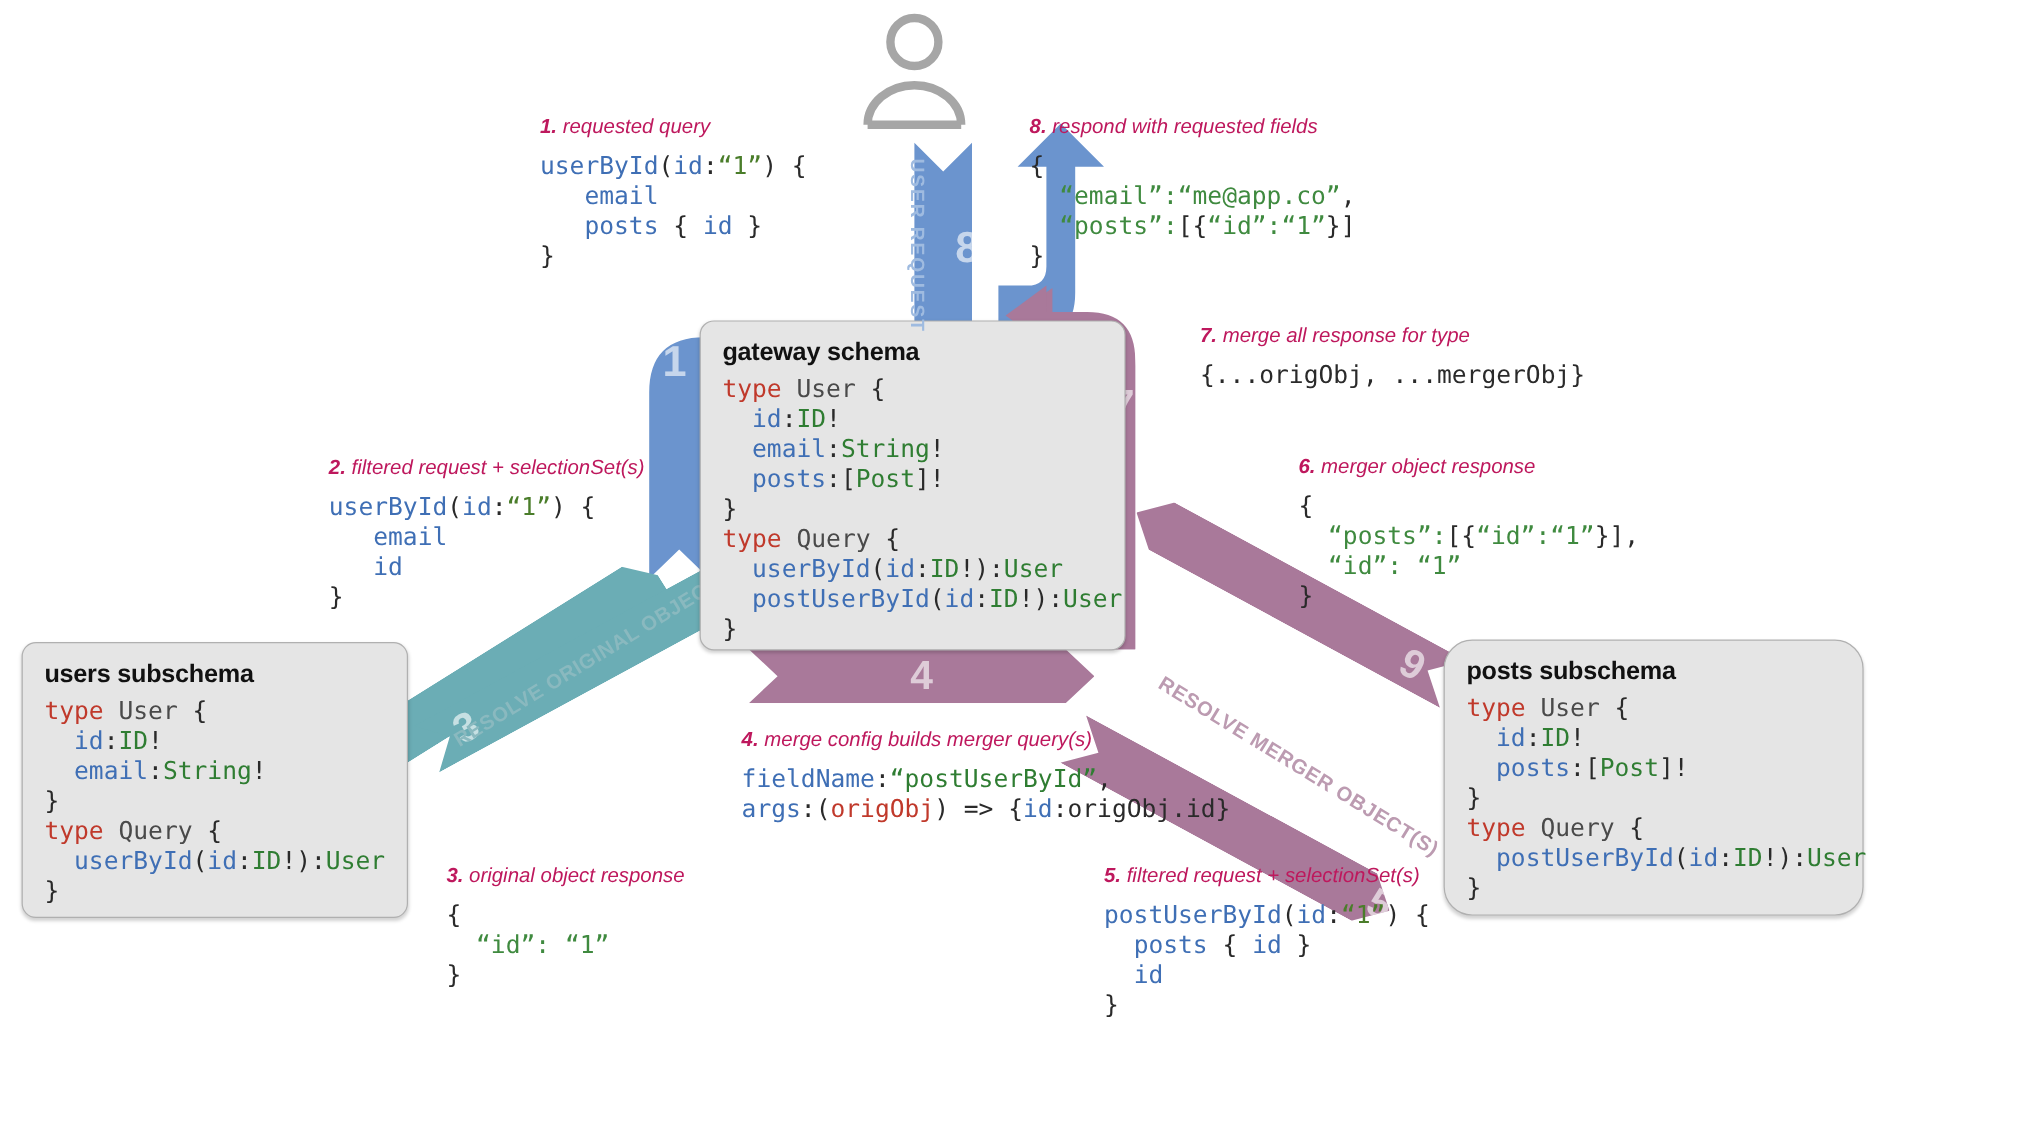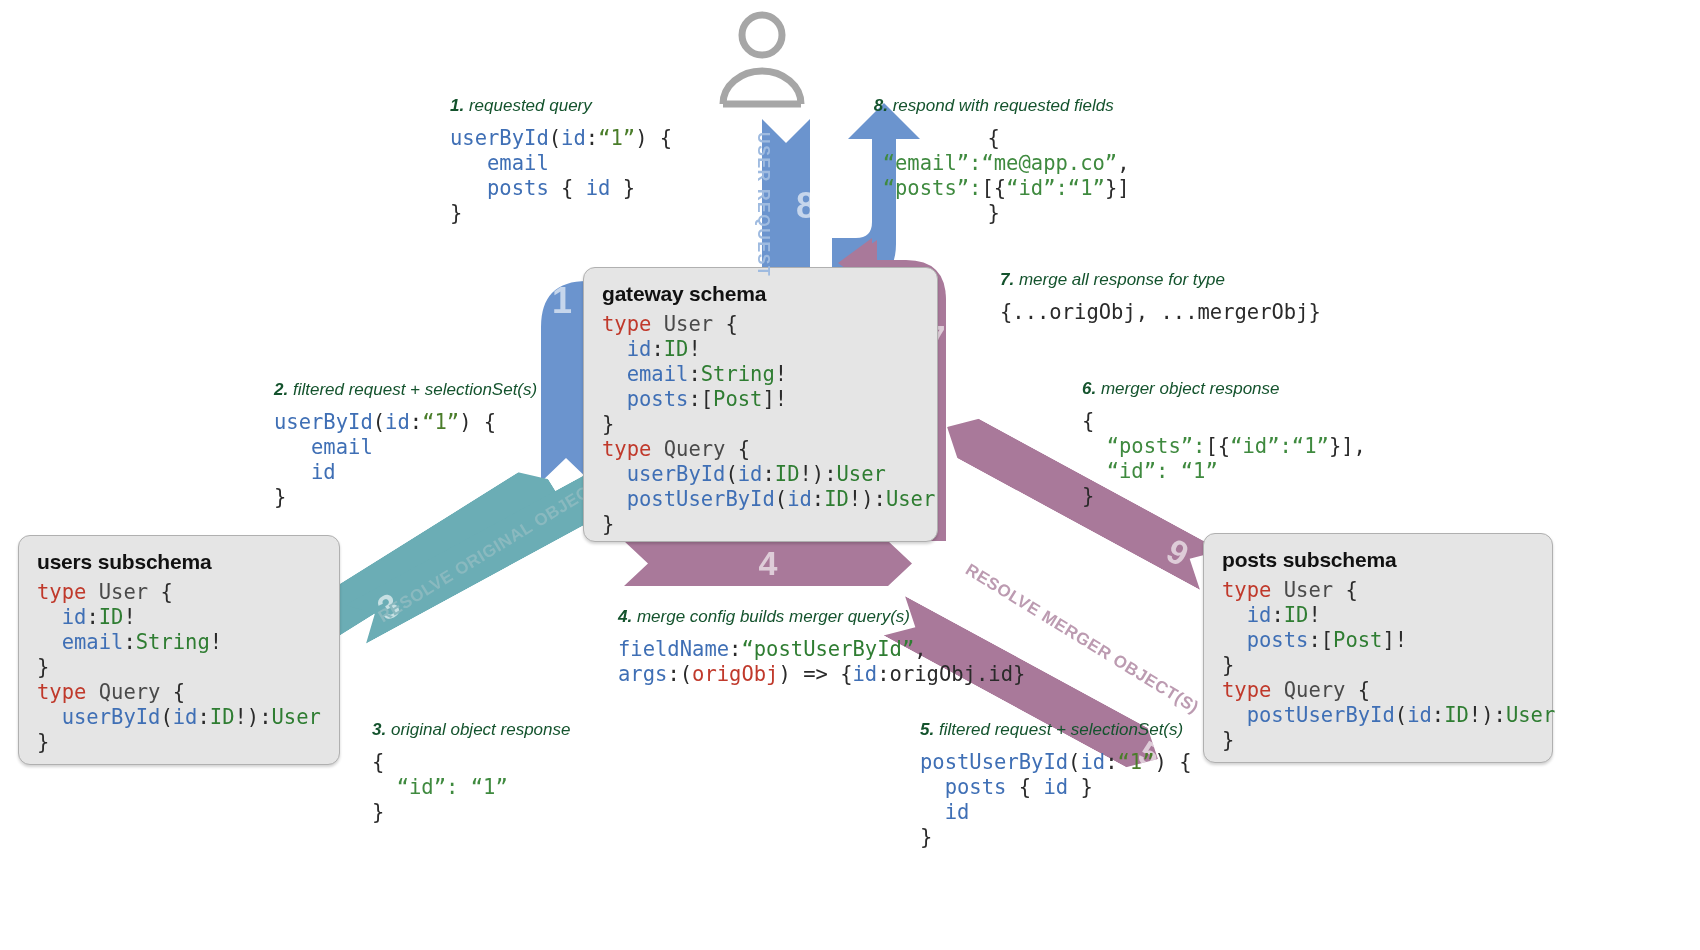--- a/index.html
+++ b/index.html
@@ -8,21 +8,21 @@
   #stage{position:absolute;left:0;top:0;width:1700px;height:950px;}
 
   .card{position:absolute;background:#e5e5e5;border:1.5px solid #b0b0b0;
         border-radius:12px;box-sizing:border-box;
         box-shadow:0 2px 3px rgba(0,0,0,.18);}
   .card h3{margin:0 0 6px 0;font-size:21px;font-weight:bold;color:#111;
            letter-spacing:-.2px;}
   .code{font-family:"DejaVu Sans Mono","Liberation Mono",monospace;
         font-size:20.5px;line-height:25px;white-space:pre;color:#2a2a2a;}
   .cap{font-family:"Liberation Sans",sans-serif;font-style:italic;
-       font-size:17px;color:#14532d;white-space:nowrap;}
+       font-size:17px;color:#be185d;white-space:nowrap;}
   .cap b{font-style:italic;font-weight:bold;}
   .blk{position:absolute;}
   .kw{color:#c0392b;text-align:center;}      
   .tn{color:#4a4a4a;}      
   .fld{color:#3f6fb5;}     
   .ty{color:#2f7d32;}      
   .str{color:#3f8a3f;}     
   .num{color:#4a7d2a;}
   .ribbon{font-family:"Liberation Sans",sans-serif;font-size:17px;
           font-weight:bold;letter-spacing:.6px;}
@@ -75,21 +75,21 @@
   <div class="card" id="card-gateway" style="left:583px;top:267px;width:355px;height:275px;padding:14px 18px;">
     <h3>gateway schema</h3>
     <div class="code" id="code-gateway"><div><span class="kw">type</span> <span class="tn">User</span> {</div><div>  <span class="fld">id</span>:<span class="ty">ID</span>!</div><div>  <span class="fld">email</span>:<span class="ty">String</span>!</div><div>  <span class="fld">posts</span>:[<span class="ty">Post</span>]!</div><div>}</div><div><span class="kw">type</span> <span class="tn">Query</span> {</div><div>  <span class="fld">userById</span>(<span class="fld">id</span>:<span class="ty">ID</span>!):<span class="ty">User</span></div><div>  <span class="fld">postUserById</span>(<span class="fld">id</span>:<span class="ty">ID</span>!):<span class="ty">User</span></div><div>}</div></div>
   </div>
 
   <div class="card" id="card-users" style="left:18px;top:535px;width:322px;height:230px;padding:14px 18px;">
     <h3>users subschema</h3>
     <div class="code" id="code-users"><div><span class="kw">type</span> <span class="tn">User</span> {</div><div>  <span class="fld">id</span>:<span class="ty">ID</span>!</div><div>  <span class="fld">email</span>:<span class="ty">String</span>!</div><div>}</div><div><span class="kw">type</span> <span class="tn">Query</span> {</div><div>  <span class="fld">userById</span>(<span class="fld">id</span>:<span class="ty">ID</span>!):<span class="ty">User</span></div><div>}</div></div>
   </div>
 
-  <div class="card" id="card-posts" style="left:1203px;top:533px;width:350px;height:230px;padding:14px 18px;">
+  <div class="card" id="card-posts" style="left:1203px;top:533px;width:350px;height:230px;padding:14px 18px;border-radius:24px;">
     <h3>posts subschema</h3>
     <div class="code" id="code-posts"><div><span class="kw">type</span> <span class="tn">User</span> {</div><div>  <span class="fld">id</span>:<span class="ty">ID</span>!</div><div>  <span class="fld">posts</span>:[<span class="ty">Post</span>]!</div><div>}</div><div><span class="kw">type</span> <span class="tn">Query</span> {</div><div>  <span class="fld">postUserById</span>(<span class="fld">id</span>:<span class="ty">ID</span>!):<span class="ty">User</span></div><div>}</div></div>
   </div>
 
   <div class="blk" id="step1" style="left:450px;top:96px;">
       <div class="cap"><b>1.</b> <span>requested query</span></div>
       <div class="code" style="margin-top:10px;"><div><span class="fld">userById</span>(<span class="fld">id</span>:<span class="num">“1”</span>) {</div><div>   <span class="fld">email</span></div><div>   <span class="fld">posts</span> { <span class="fld">id</span> }</div><div>}</div></div>
     </div>
   <div class="blk" id="step2" style="left:274px;top:380px;">
       <div class="cap"><b>2.</b> <span>filtered request + selectionSet(s)</span></div>
@@ -108,21 +108,21 @@
       <div class="code" style="margin-top:10px;"><div><span class="fld">postUserById</span>(<span class="fld">id</span>:<span class="num">“1”</span>) {</div><div>  <span class="fld">posts</span> { <span class="fld">id</span> }</div><div>  <span class="fld">id</span></div><div>}</div></div>
     </div>
   <div class="blk" id="step6" style="left:1082px;top:379px;">
       <div class="cap"><b>6.</b> <span>merger object response</span></div>
       <div class="code" style="margin-top:10px;"><div>{</div><div>  <span class="str">“posts”</span><span class="str">:</span>[{<span class="str">“id”</span><span class="str">:</span><span class="str">“1”</span>}],</div><div>  <span class="str">“id”</span><span class="str">:</span> <span class="str">“1”</span></div><div>}</div></div>
     </div>
   <div class="blk" id="step7" style="left:1000px;top:270px;">
       <div class="cap"><b>7.</b> <span>merge all response for type</span></div>
       <div class="code" style="margin-top:10px;"><div>{...origObj, ...mergerObj}</div></div>
     </div>
-  <div class="blk" id="step8" style="left:858px;top:96px;text-align:center;">
+  <div class="blk" id="step8" style="left:858px;top:96px;">
       <div class="cap"><b>8.</b> <span>respond with requested fields</span></div>
       <div class="code" style="margin-top:10px;"><div>{</div><div>  <span class="str">“email”</span><span class="str">:</span><span class="str">“me@app.co”</span>,</div><div>  <span class="str">“posts”</span><span class="str">:</span>[{<span class="str">“id”</span><span class="str">:</span><span class="str">“1”</span>}]</div><div>}</div></div>
     </div>
 
   <svg style="position:absolute;left:712px;top:8px;width:100px;height:100px;" viewBox="0 0 100 100">
     <circle cx="50" cy="27" r="20" fill="none" stroke="#a6a6a6" stroke-width="7"></circle>
     <path d="M11,96 A39,33 0 0 1 89,96" fill="none" stroke="#a6a6a6" stroke-width="7"></path>
     <line x1="11" y1="96" x2="89" y2="96" stroke="#a6a6a6" stroke-width="7"></line>
   </svg>
 

